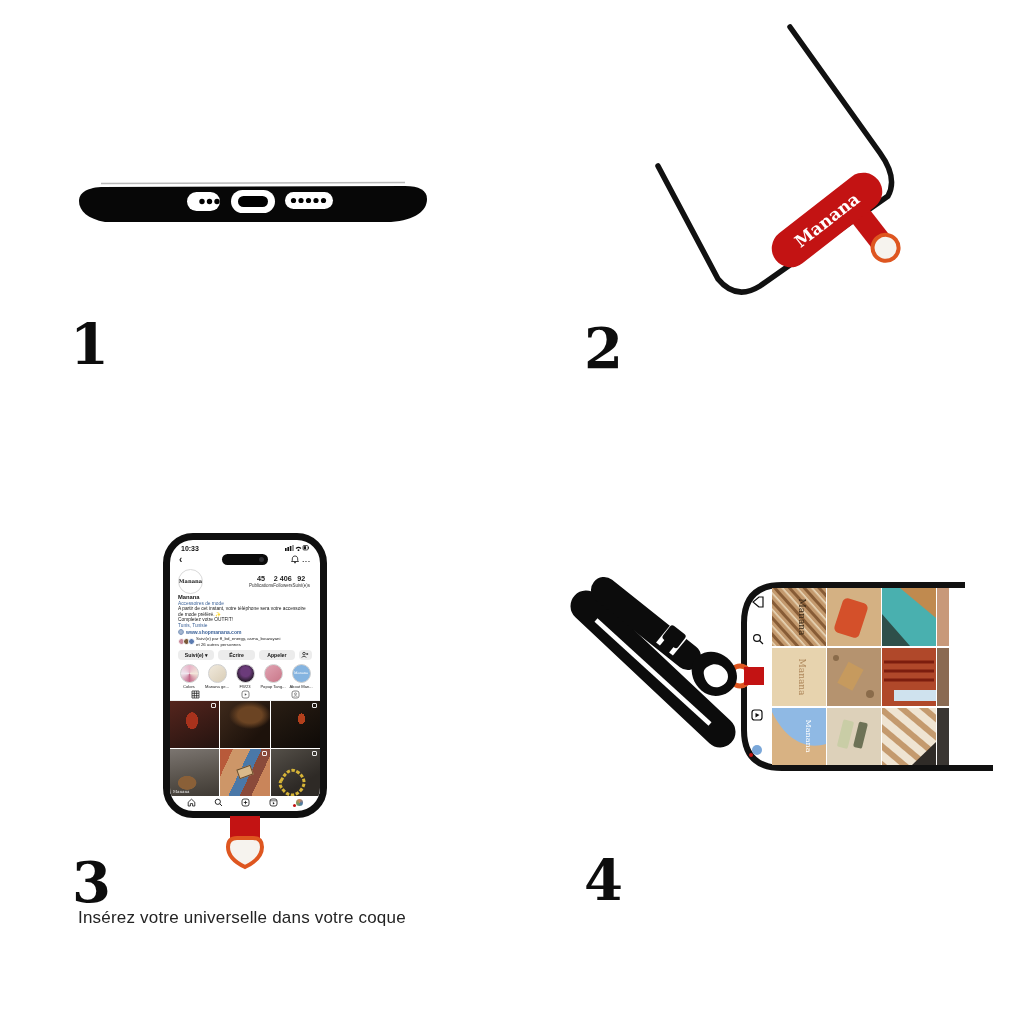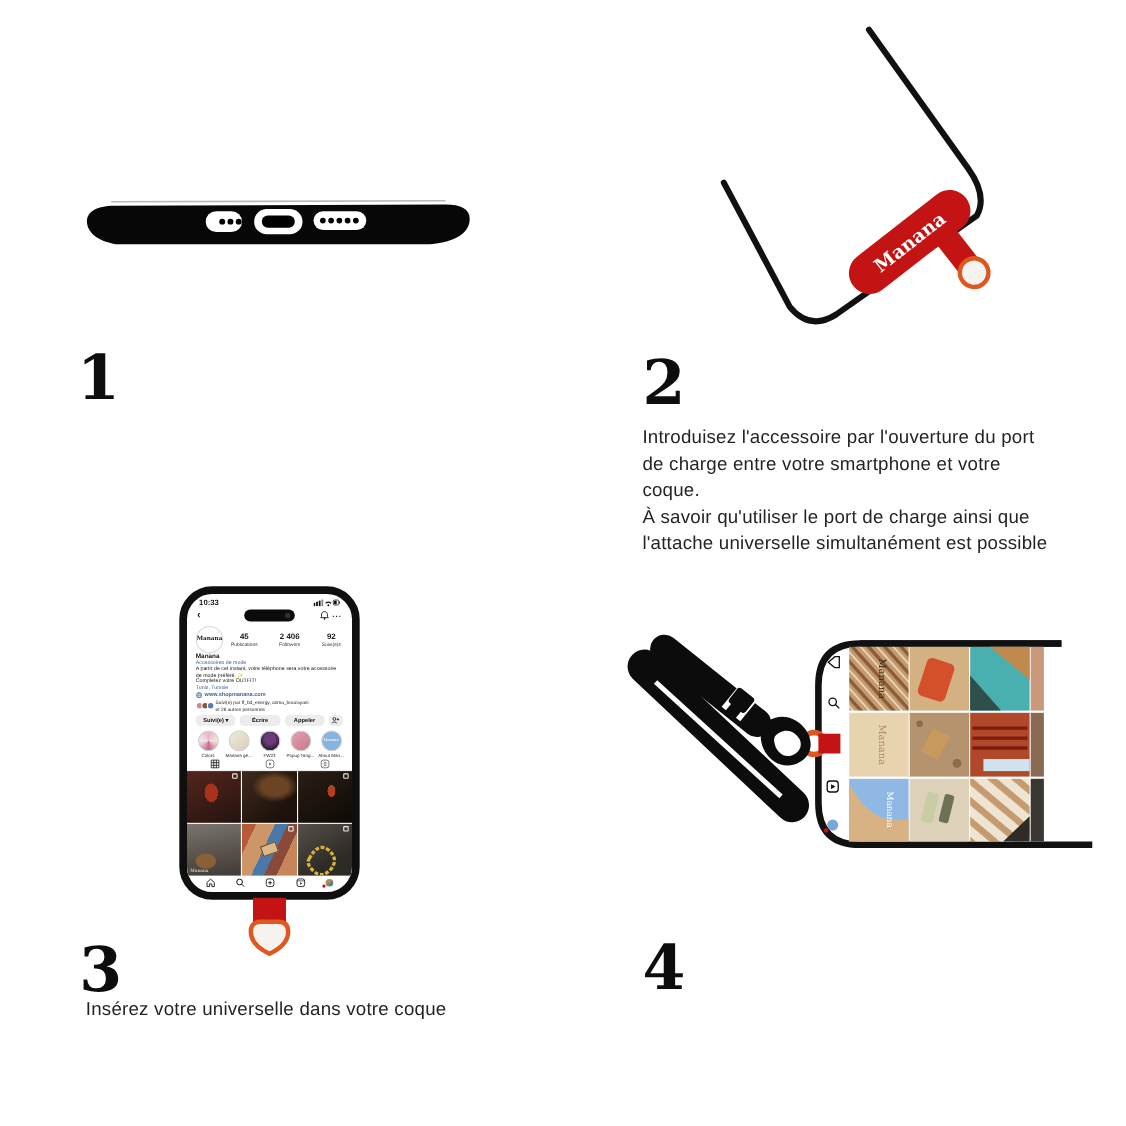--- a/index.html
+++ b/index.html
@@ -34,21 +34,21 @@
     width:46px; height:11px; background:#0b0b0b; border-radius:6px; }
   .island .cam { position:absolute; right:4px; top:3px; width:5px; height:5px;
     border-radius:50%; background:#2e2e33; }
   .chev { font-size:10px; font-weight:700; line-height:1; }
   .nav-right { display:flex; align-items:center; gap:3px; }
   .dots { font-size:7px; font-weight:700; letter-spacing:1px; }
   .ig-profile { height:28px; flex:none; display:flex; align-items:center; gap:5px; padding:1px 8px; }
   .avatar3 { width:25px; height:25px; flex:none; border-radius:50%; border:1px solid #d9d9d9;
     display:flex; align-items:center; justify-content:center;
     font-family:"DejaVu Serif", serif; font-size:5.2px; font-weight:700; color:#1a1a1a; }
-  .stats { flex:1; display:flex; justify-content:space-between; text-align:center; padding:0 2px; }
+  .stats { flex:1; display:flex; justify-content:flex-end; text-align:center; padding:0 2px; }
   .stat-value { font-size:7.2px; font-weight:700; }
   .stat-label { font-size:4.5px; color:#333; }
   .ig-bio { flex:none; padding:0 8px; font-size:4.8px; line-height:5.6px; color:#161616; }
   .ig-name { font-size:5.8px; font-weight:700; }
   .blue { color:var(--link-blue,#3d6399); }
   .bio-text { white-space:pre-line; }
   .ig-link { flex:none; height:7px; padding:0 8px; display:flex; align-items:center; gap:2px;
     font-size:5px; font-weight:700; }
   .ig-followed { flex:none; height:12px; padding:1px 8px; display:flex; gap:3px; align-items:center;
     font-size:4.4px; line-height:5.2px; color:#222; white-space:pre-line; }
@@ -124,25 +124,20 @@
       <rect x="18" y="12" width="22" height="44" fill="#c31313"></rect>
       <circle cx="29" cy="58" r="13" fill="#f6f3ee" stroke="#de5620" stroke-width="4"></circle>
       <rect x="-65" y="-19" width="130" height="38" rx="19" fill="#c31313"></rect>
       <text x="0" y="6" text-anchor="middle" fill="#fff" font-family="DejaVu Serif, serif" font-size="17" font-weight="700">Manana</text>
     </g>
   </svg>
 
   <div class="abs step-number" style="left:70px;top:316px">1</div>
 
   <div class="abs step-number" style="left:584px;top:320px">2</div>
-  <div class="abs step-text" style="left:584px;top:386px">Introduisez l'accessoire par l'ouverture du port
-de charge entre votre smartphone et votre
-coque.
-À savoir qu'utiliser le port de charge ainsi que
-l'attache universelle simultanément est possible</div>
 
   <div class="abs step-number" style="left:72px;top:854px">3</div>
   <div class="abs step-text" style="left:78px;top:906px">Insérez votre universelle dans votre coque</div>
 
   <div class="abs step-number" style="left:584px;top:852px">4</div>
 
   <div class="abs phone3">
     <div class="ig-status">
       <span>10:33</span>
       <svg width="24" height="8" viewBox="0 0 24 8">

